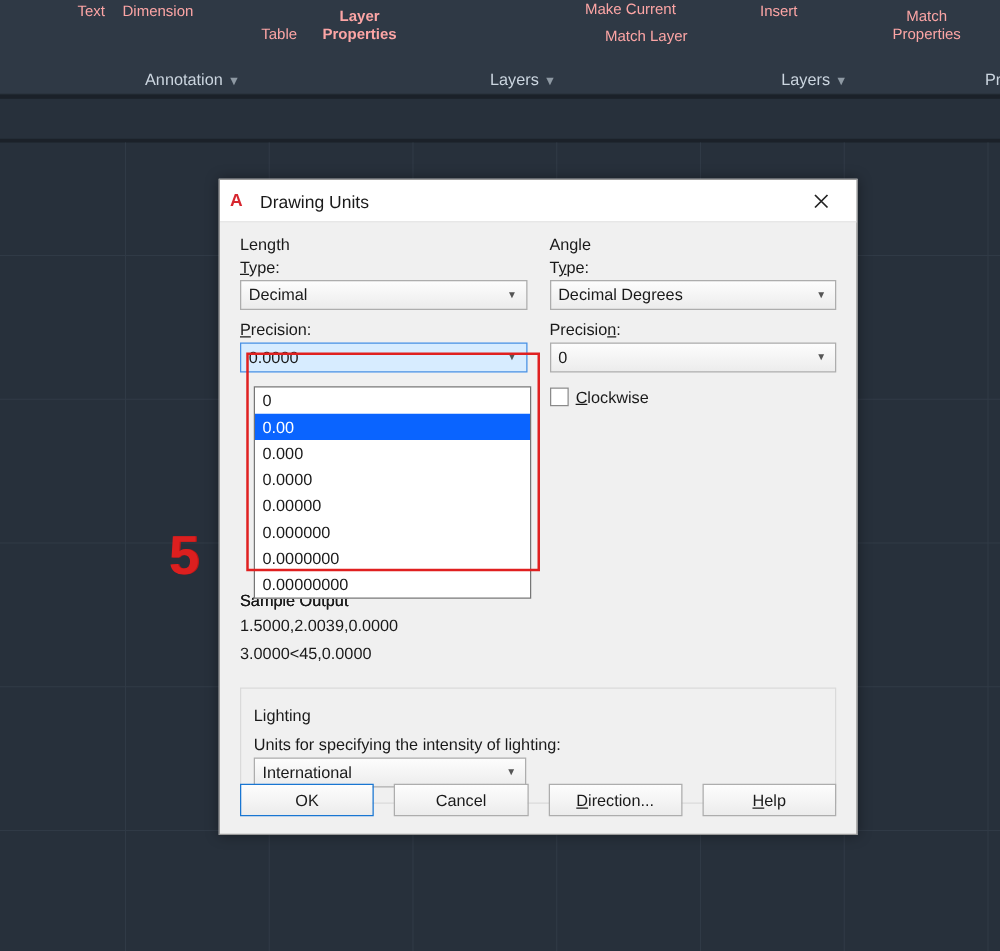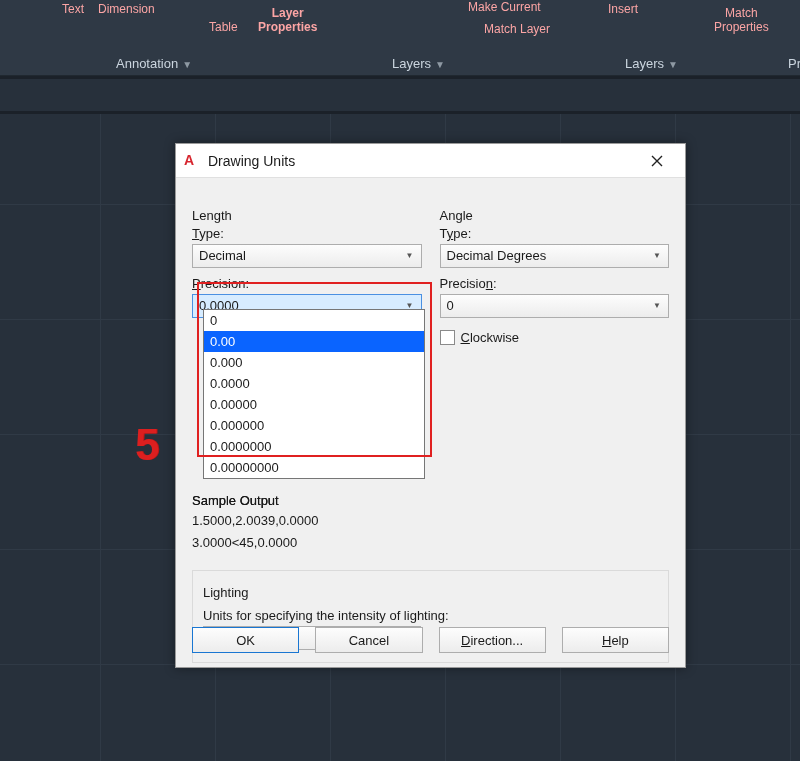--- a/index.html
+++ b/index.html
@@ -76,21 +76,21 @@
     line-height: 14px;
   }
   .titlebar .title { font-size: 14px; }
   .titlebar .spacer { flex: 1; }
   .titlebar .close {
     width: 40px; height: 100%;
     display:flex; align-items:center; justify-content:center;
     font-size: 14px;
   }
 
-  .dlg-body { position: relative; padding: 28px 16px 0 16px; }
+  .dlg-body { position: relative; padding: 8px 16px 0 16px; }
 
   .group-cols { display: flex; gap: 18px; }
   .col { flex: 1; }
 
   .fieldset {
     border: 1px solid #dadada;
     padding: 8px 10px 12px 10px;
     margin-bottom: 10px;
   }
   .fieldset .legend {

